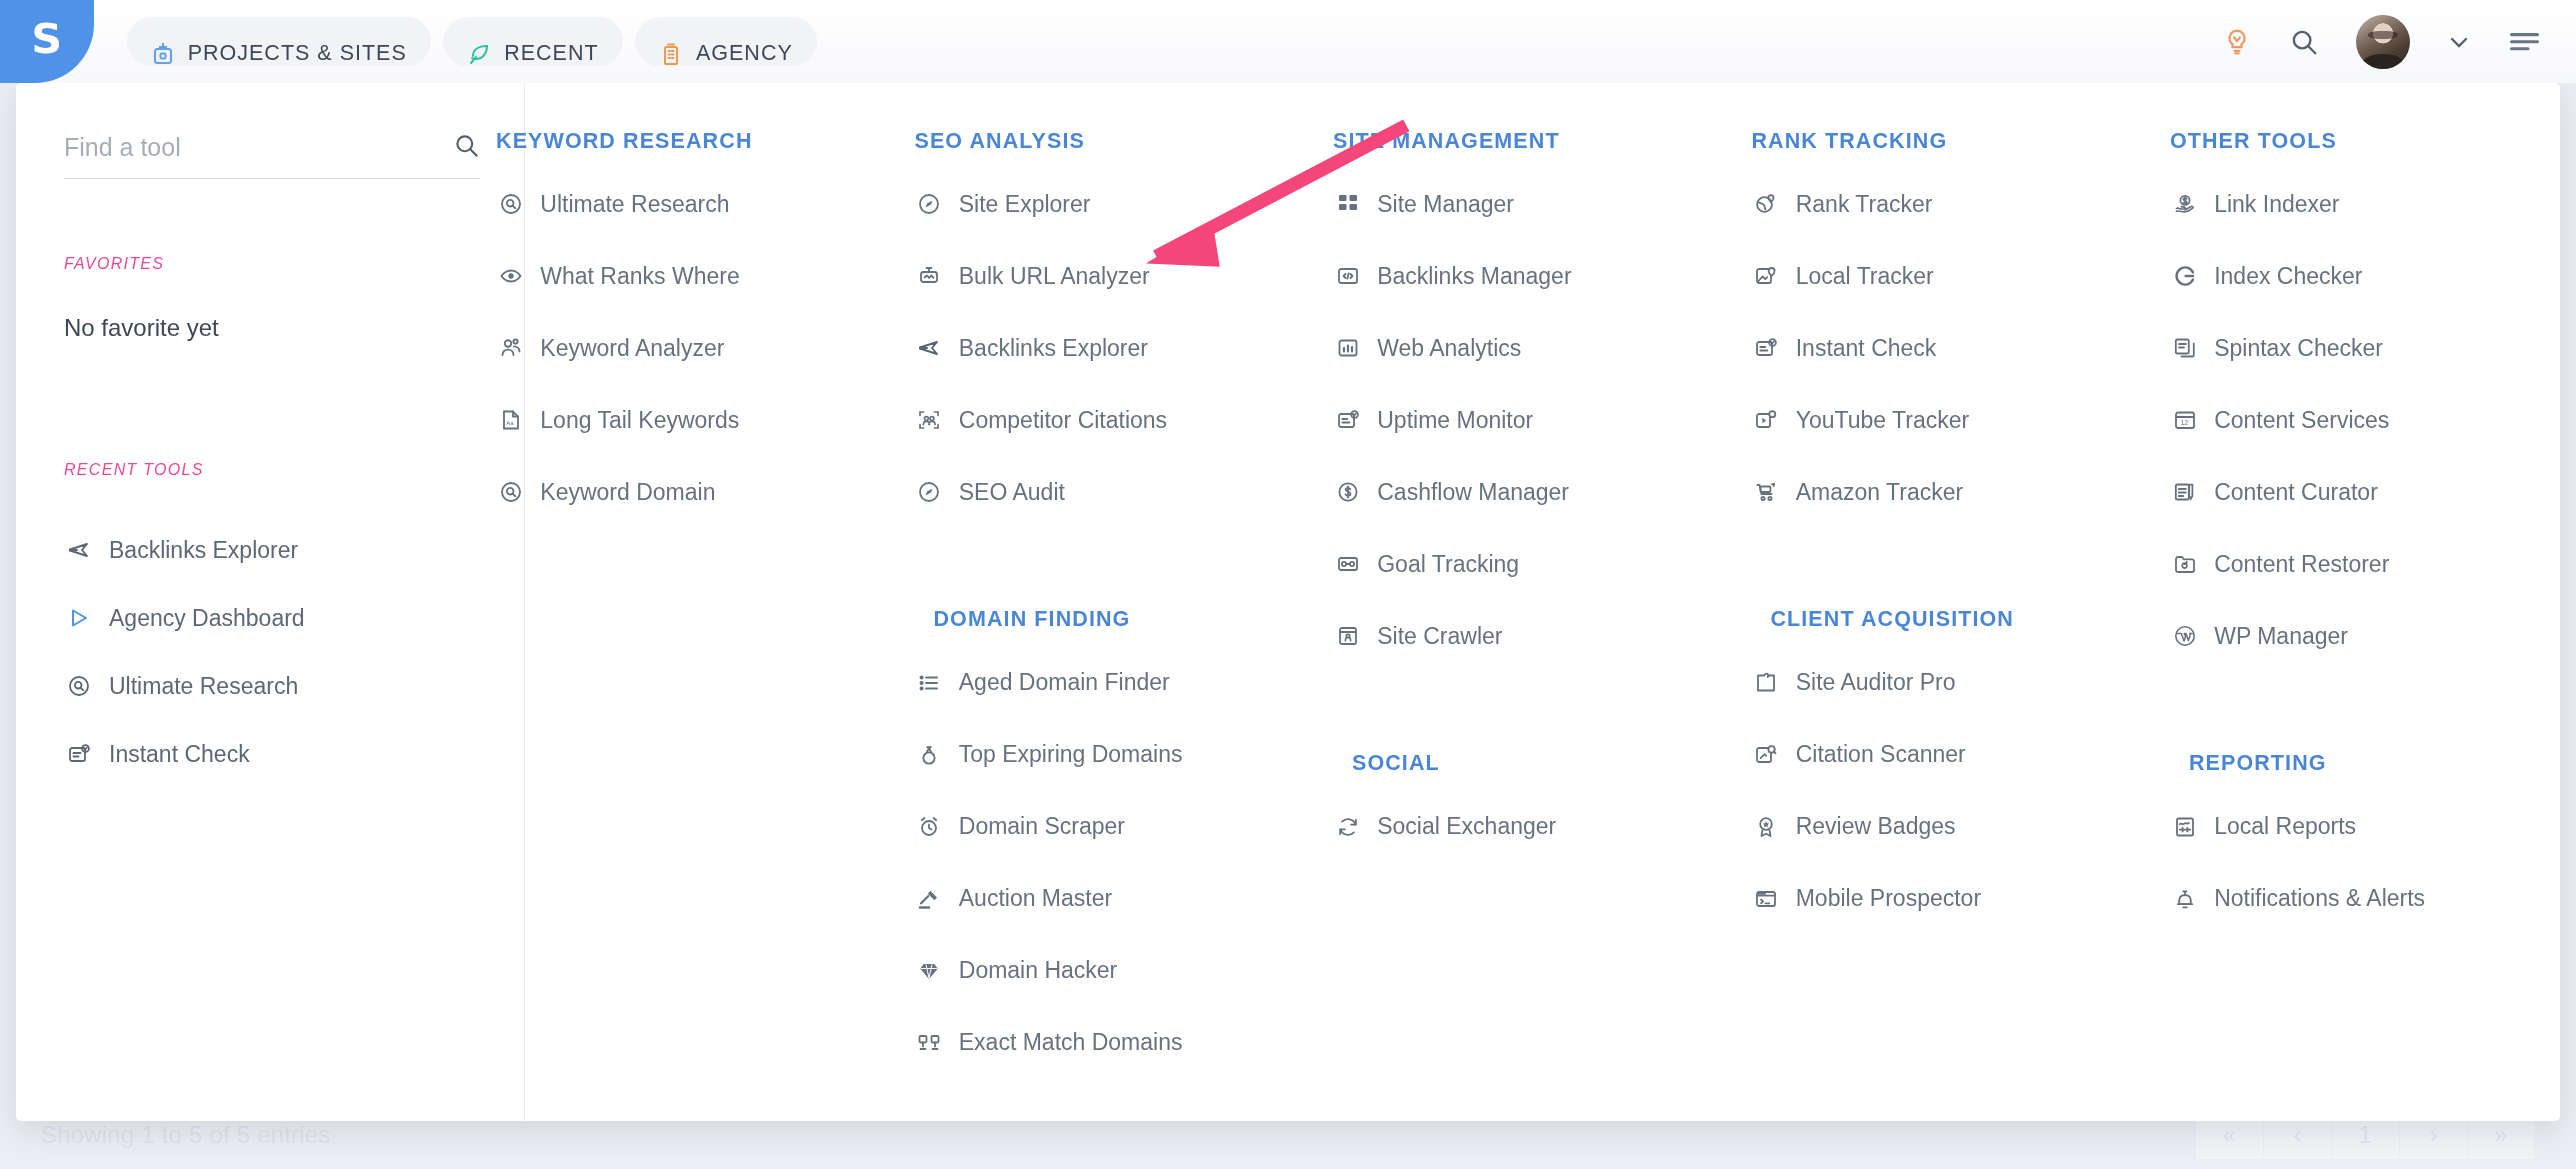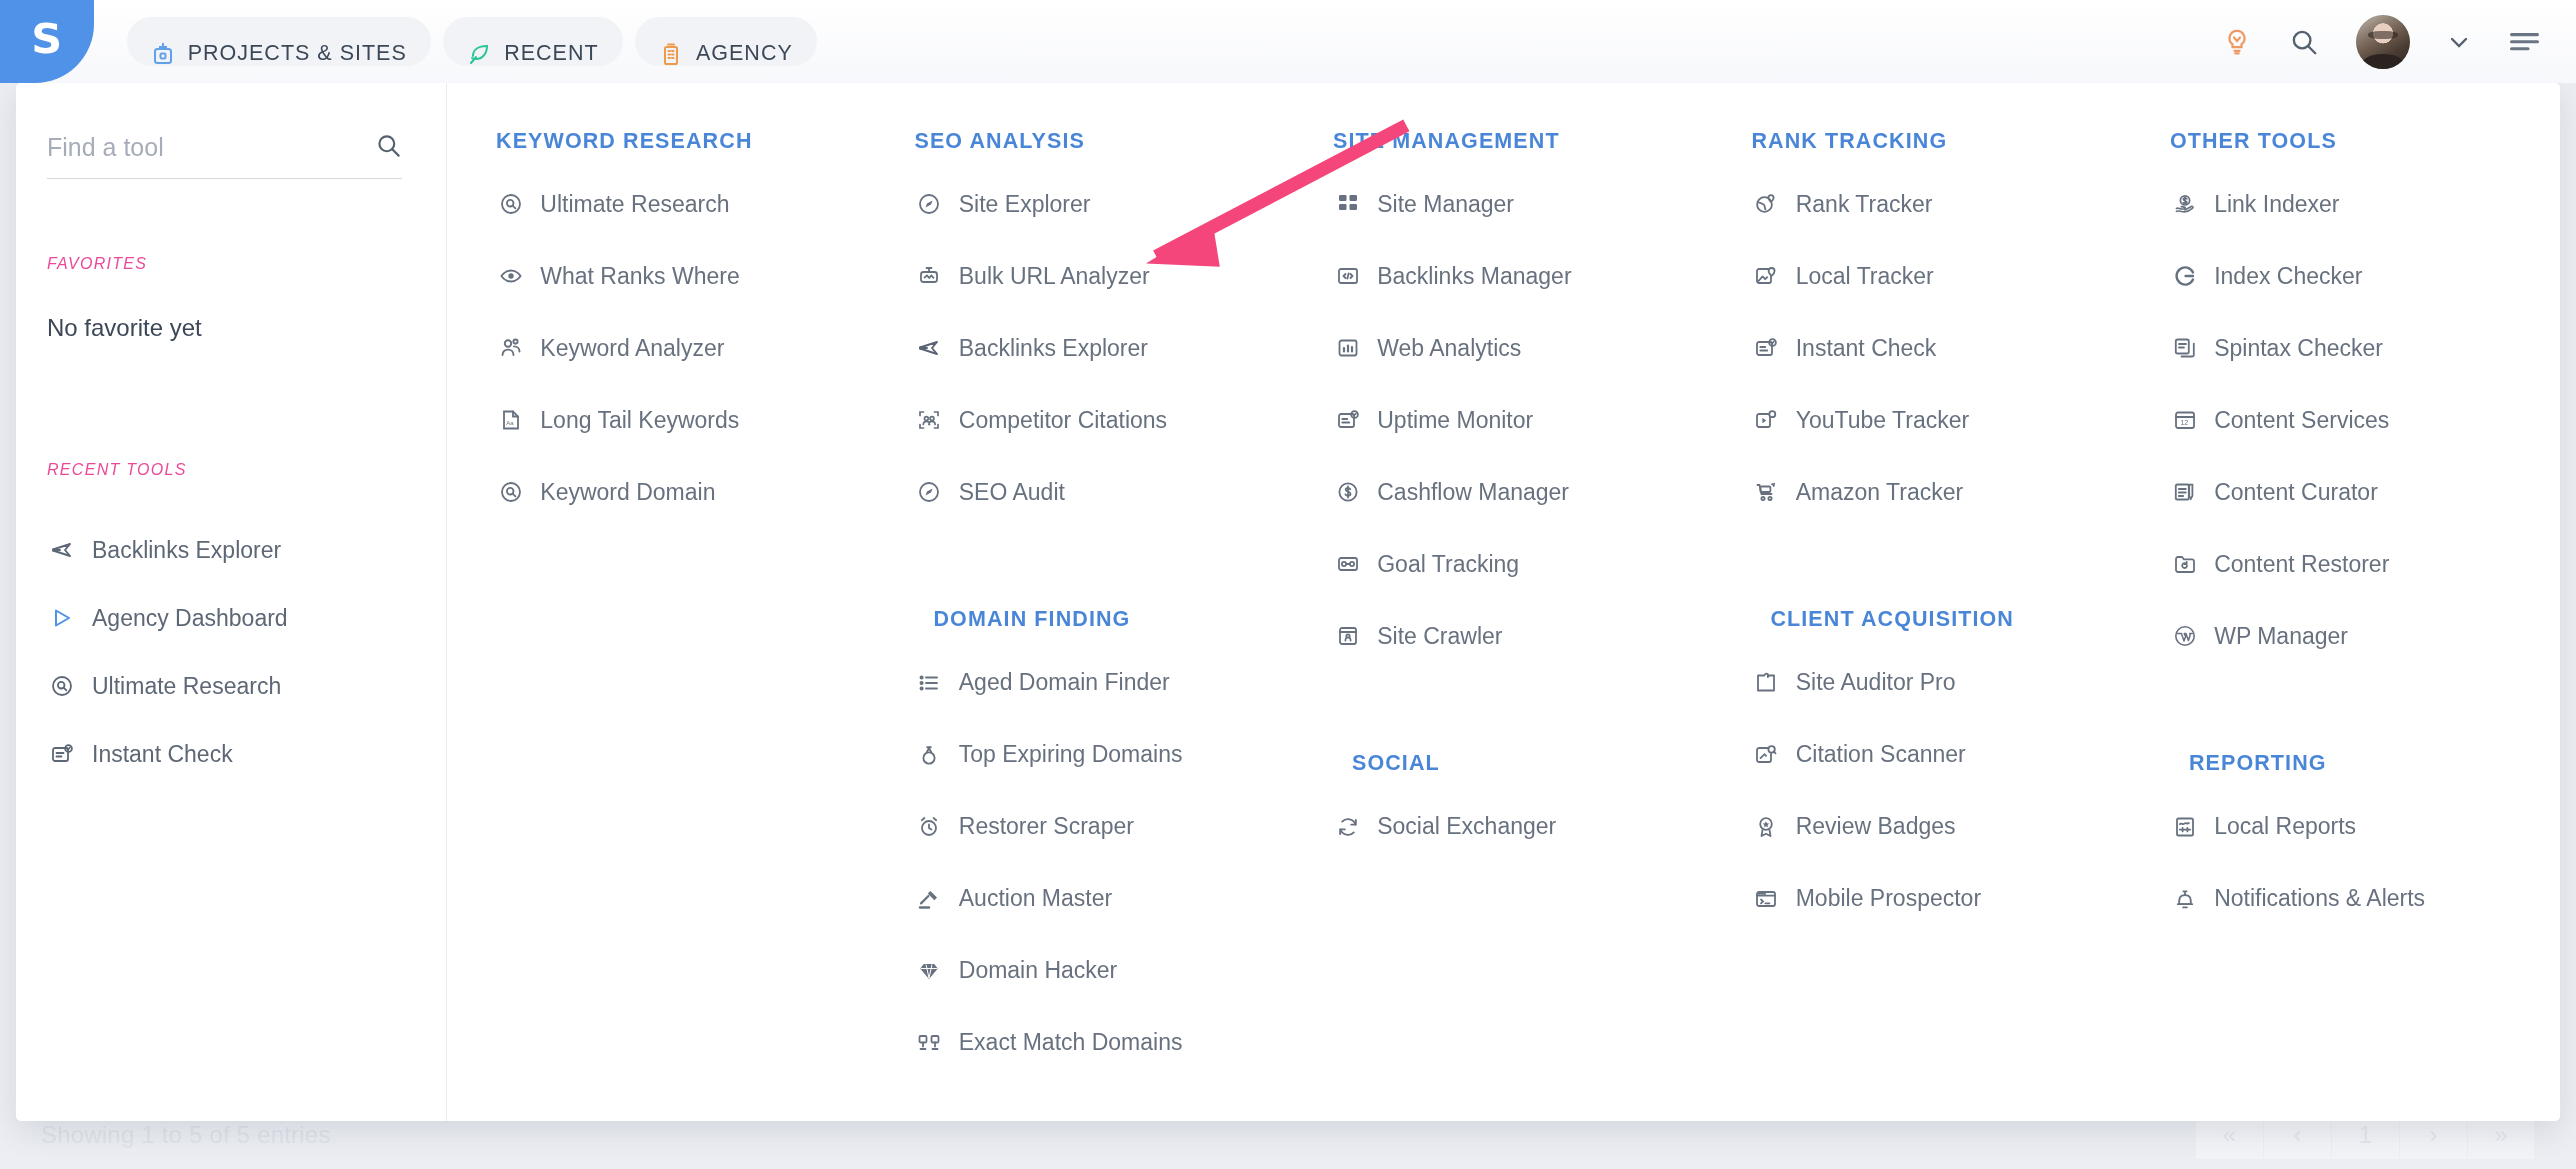--- a/index.html
+++ b/index.html
@@ -111,23 +111,23 @@
   #panel-caret {
     position: absolute; left: 494px; top: -13.5px;
     width: 0; height: 0;
     border-left: 17.5px solid transparent;
     border-right: 17.5px solid transparent;
     border-bottom: 14.3px solid #ffffff;
   }
 
   
   #sidebar {
-    position: absolute; left: 0; top: 0; width: 431px; height: 100%;
+    position: absolute; left: 0; top: 0; width: 509px; height: 100%;
     border-right: 0.8px solid #e9ebf0;
-    padding: 49px 44px 0 31px;
+    padding: 49px 44px 0 48px;
   }
   #search-row {
     display: flex; align-items: center; justify-content: space-between;
     border-bottom: 0.8px solid #d6d9e0;
     padding-bottom: 16px;
   }
   #search-input {
     border: none; outline: none; background: transparent;
     font-family: "Liberation Sans", sans-serif;
     font-size: 25px; color: #46505e; width: 302px;
@@ -475,21 +475,21 @@
       </div>
 
       <div class="tool">
         <span class="ic">
           <svg width="24" height="24" viewBox="0 0 24 24" fill="none" stroke="#68717f" stroke-width="1.8" stroke-linecap="round">
             <circle cx="12" cy="13" r="7"></circle>
               <path d="M12 9.5V13l2.4 1.6"></path>
             <path d="M4.8 5.2 7.4 3M19.2 5.2 16.6 3"></path>
           </svg>
         </span>
-        <span class="lbl">Restorer Scraper</span>
+        <span class="lbl">Domain Scraper</span>
       </div>
 
       <div class="tool">
         <span class="ic">
           <svg width="24" height="24" viewBox="0 0 24 24" fill="none" stroke="#68717f" stroke-width="1.8" stroke-linecap="round" stroke-linejoin="round">
             <path d="M13.4 4 20 10.6l-2.6 2.6L10.8 6.6z" fill="#68717f" stroke="none"></path>
             <path d="M11.4 9 4 16.4" stroke-width="2.2"></path>
             <path d="M3 20.5h9" stroke-width="2.4"></path>
           </svg>
         </span>

